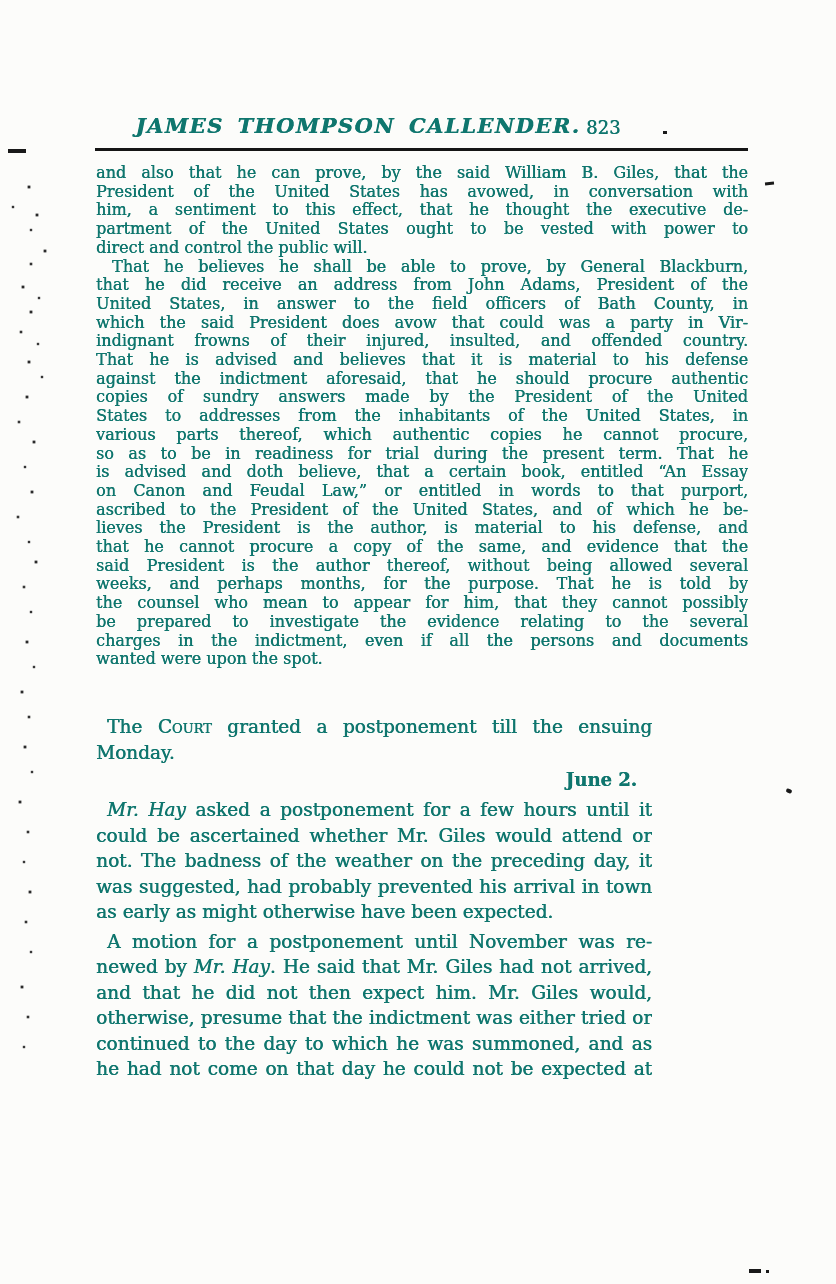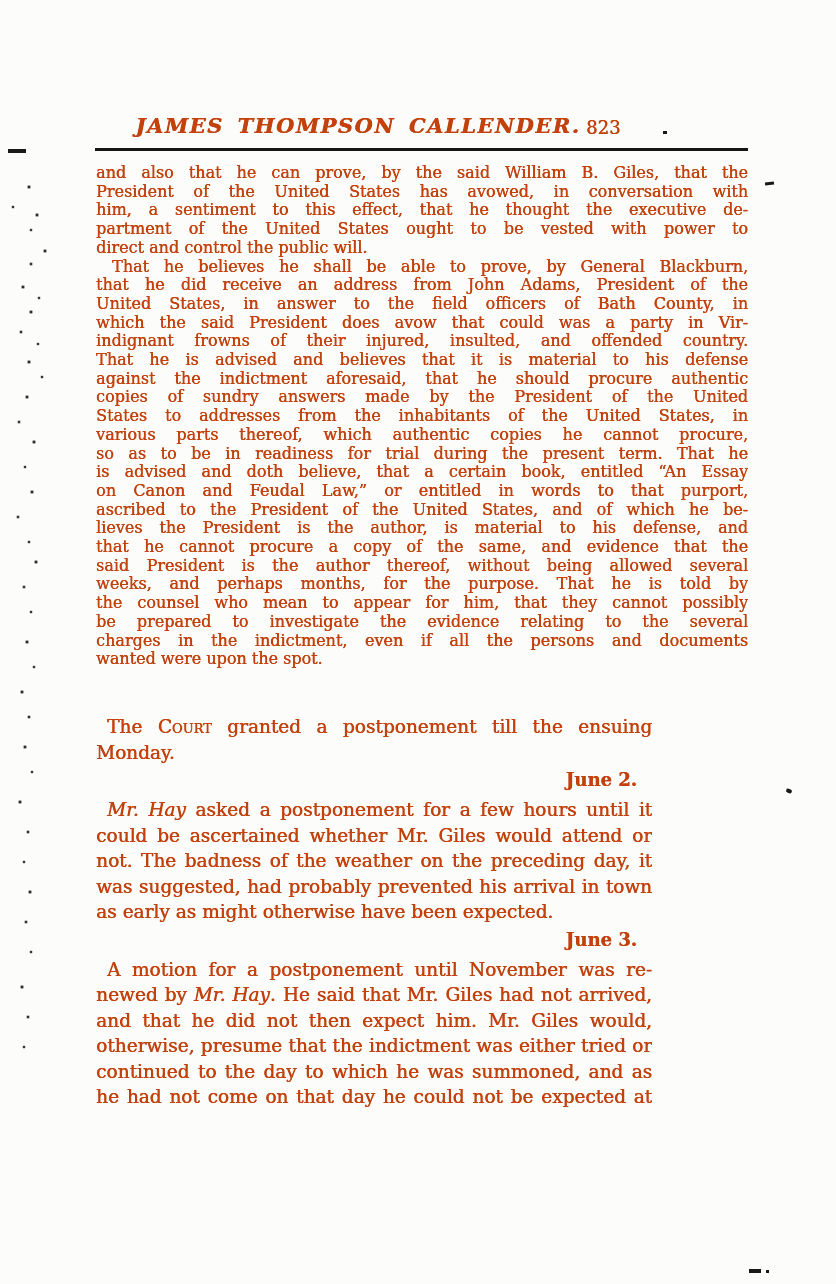--- a/index.html
+++ b/index.html
@@ -3,21 +3,21 @@
 <meta charset="utf-8">
 <style>
   html,body{margin:0;padding:0;background:#e8e8e4;}
   .page{
     position:relative;
     width:836px;height:1284px;
     margin:0 auto;
     background:#fcfcfa;
     overflow:hidden;
     font-family:"DejaVu Serif","Liberation Serif",serif;
-    color:#c2410c;
+    color:#0f766e;
   }
   
   .running-head{position:absolute;top:113px;left:96px;width:524px;text-align:center;}
   .head-title{
     display:inline-block;
     font-size:21px;line-height:26px;
     font-weight:bold;font-style:italic;
     letter-spacing:1.5px;word-spacing:5px;
     text-shadow:0.4px 0.2px 0 currentColor;
     white-space:nowrap;
@@ -144,21 +144,20 @@
         <div class="line lastline">Monday.</div>
       </div>
       <div class="dateline">June 2.</div>
       <div class="para">
         <div class="line firstline"><i>Mr. Hay</i> asked a postponement for a few hours until it</div>
         <div class="line">could be ascertained whether Mr. Giles would attend or</div>
         <div class="line">not.  The badness of the weather on the preceding day, it</div>
         <div class="line">was suggested, had probably prevented his arrival in town</div>
         <div class="line lastline">as early as might otherwise have been expected.</div>
       </div>
-      <div class="dateline">June 3.</div>
       <div class="para">
         <div class="line firstline">A motion for a postponement until November was re-</div>
         <div class="line">newed by <i>Mr. Hay</i>.  He said that Mr. Giles had not arrived,</div>
         <div class="line">and that he did not then expect him.  Mr. Giles would,</div>
         <div class="line">otherwise, presume that the indictment was either tried or</div>
         <div class="line">continued to the day to which he was summoned, and as</div>
         <div class="line">he had not come on that day he could not be expected at</div>
       </div>
     </section>
 </div>

